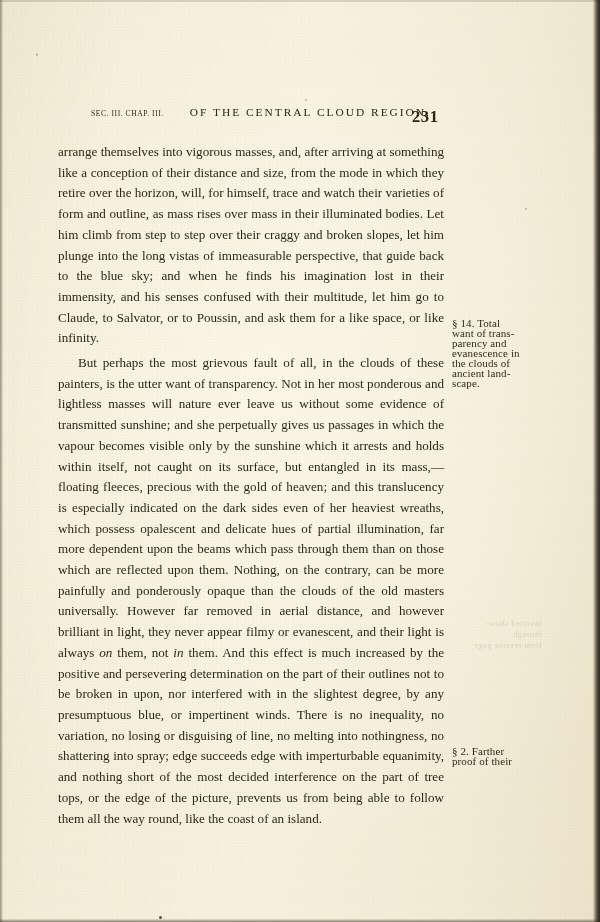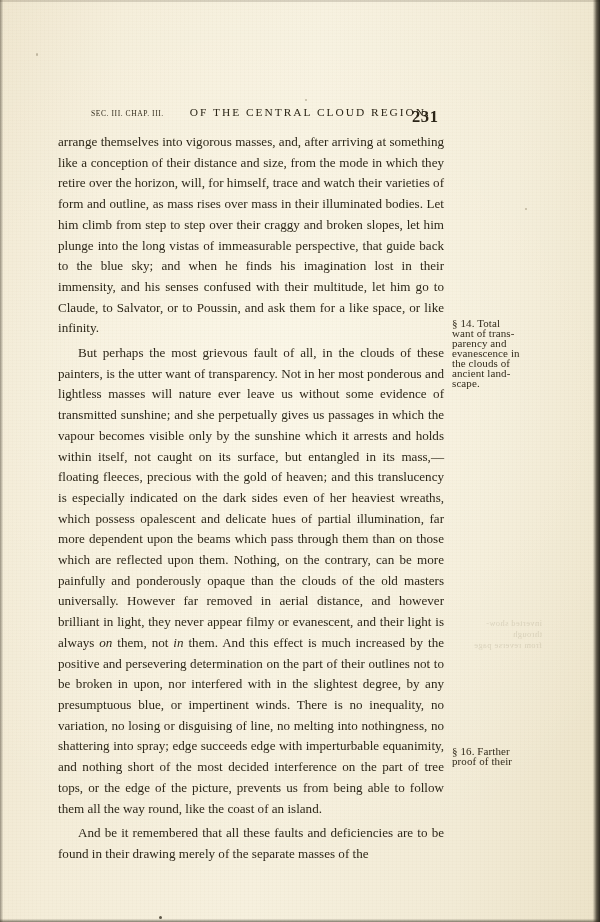--- a/index.html
+++ b/index.html
@@ -112,21 +112,21 @@
     font-size: 16.5px;
     font-weight: 700;
     letter-spacing: 0.6px;
     color: #2b2517;
   }
 
   
   .body-col {
     position: absolute;
     left: 58px;
-    top: 132px;
+    top: 142px;
     width: 386px;
   }
   .para {
     margin: 0 0 0 0;
     text-align: justify;
     text-justify: inter-word;
     font-size: 13.1px;
     line-height: 20.7px;
     color: #2d2719;
     text-indent: 20px;
@@ -191,24 +191,23 @@
     <span class="rh-title">OF THE CENTRAL CLOUD REGION.</span>
   </div>
   <div class="page-number">231</div>
 
   <div class="body-col">
 
     <p class="para cont">arrange themselves into vigorous masses, and, after arriving at something like a conception of their distance and size, from the mode in which they retire over the horizon, will, for himself, trace and watch their varieties of form and outline, as mass rises over mass in their illuminated bodies. Let him climb from step to step over their craggy and broken slopes, let him plunge into the long vistas of immeasurable perspective, that guide back to the blue sky; and when he finds his imagination lost in their immensity, and his senses confused with their multitude, let him go to Claude, to Salvator, or to Poussin, and ask them for a like space, or like infinity.</p>
 
     <p class="para"><span>But perhaps the most grievous fault of all, in the clouds of these painters, is the utter want of transparency. Not in her most ponderous and lightless masses will nature ever leave us without some evidence of transmitted sunshine; and she perpetually gives us passages in which the vapour becomes visible only by the sunshine which it arrests and holds within itself, not caught on its surface, but entangled in its mass,—floating fleeces, precious with the gold of heaven; and this translucency is especially indicated on the dark sides even of her heaviest wreaths, which possess opalescent and delicate hues of partial illumination, far more dependent upon the beams which pass through them than on those which are reflected upon them. Nothing, on the contrary, can be more painfully and ponderously opaque than the clouds of the old masters universally. However far removed in aerial distance, and however brilliant in light, they never appear filmy or evanescent, and their light is always </span><i>on</i><span> them, not </span><i>in</i><span> them. And this effect is much increased by the positive and persevering determination on the part of their outlines not to be broken in upon, nor interfered with in the slightest degree, by any presumptuous blue, or impertinent winds. There is no inequality, no variation, no losing or disguising of line, no melting into nothingness, no shattering into spray; edge succeeds edge with imperturbable equanimity, and nothing short of the most decided interference on the part of tree tops, or the edge of the picture, prevents us from being able to follow them all the way round, like the coast of an island.</span></p>
 
-    <p class="para">And be it remembered that all these faults and deficiencies are to be found in their drawing merely of the separate masses of the</p>
   </div>
 
   <div class="marginal note-14">§ 14. Total want of trans­parency and evanescence in the clouds of ancient land­scape.</div>
-  <div class="marginal note-15">§ 16. Farther proof of their</div>
+  <div class="marginal note-15">§ 2. Farther proof of their</div>
 
   <div class="scan-edge-top"></div>
   <div class="scan-edge-left"></div>
   <div class="scan-edge-right"></div>
   <div class="scan-edge-bottom"></div>
 
 </div>
 
 </body></html>

